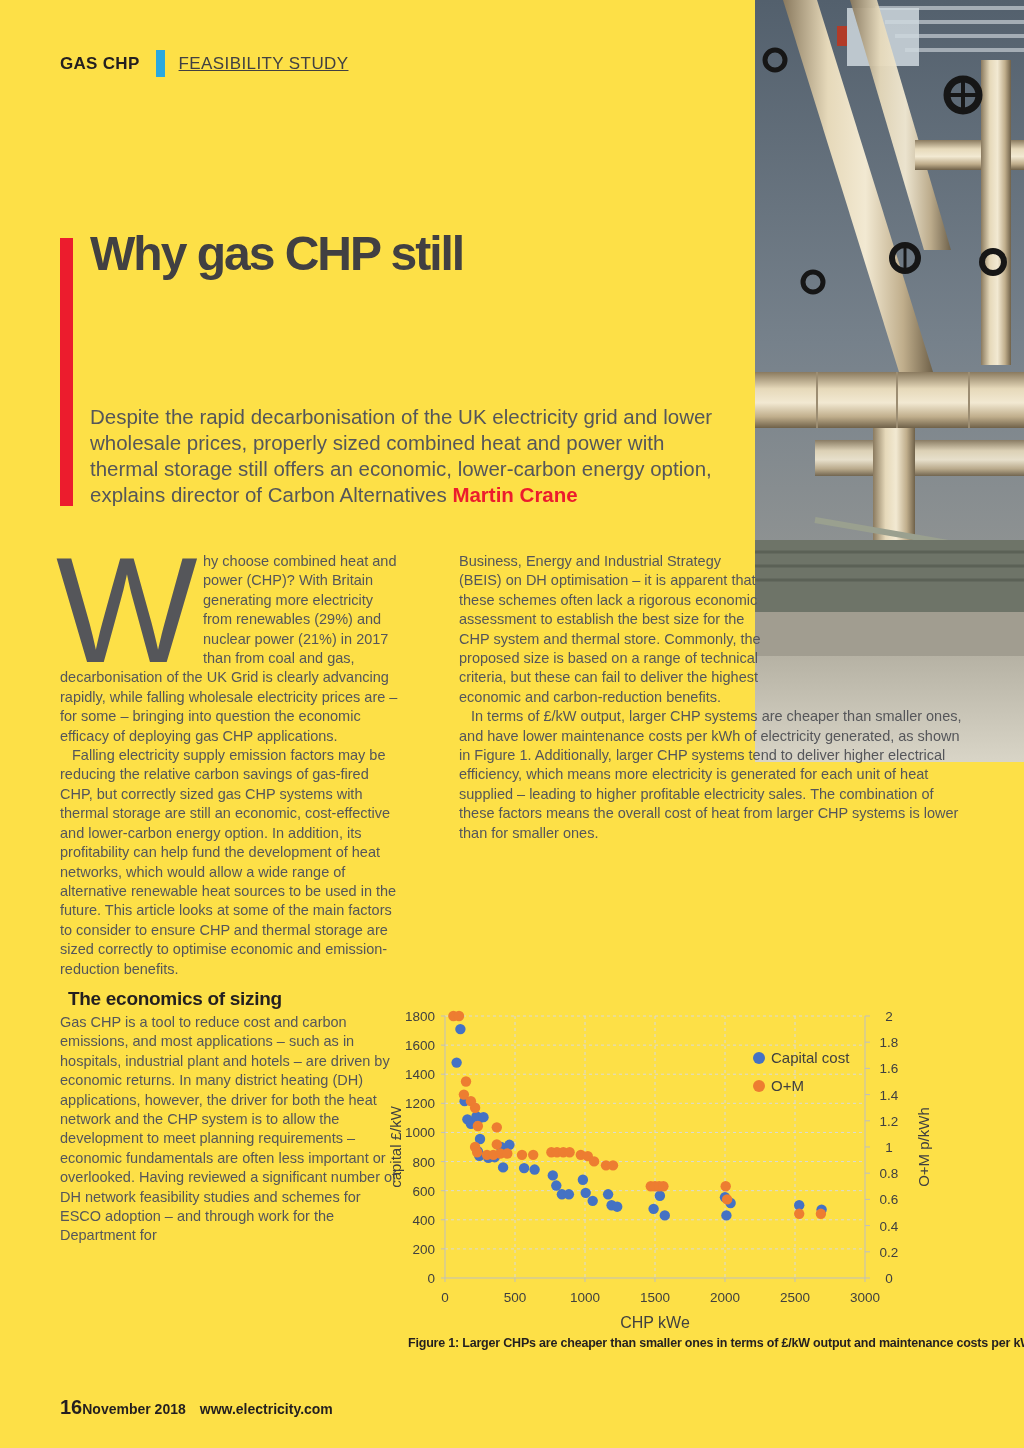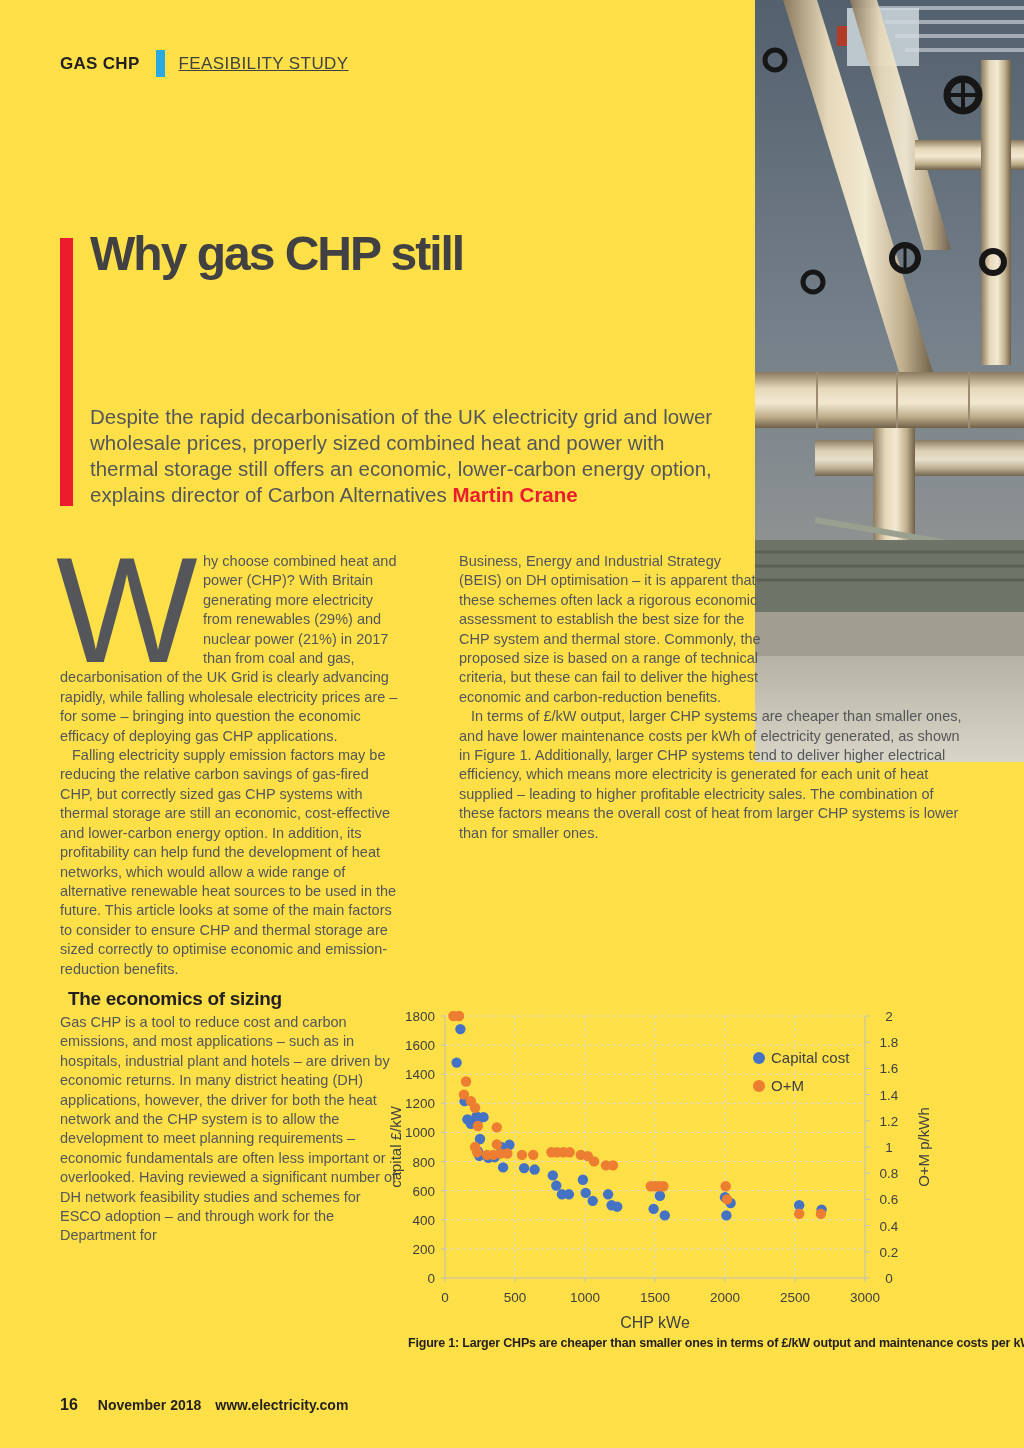--- a/index.html
+++ b/index.html
@@ -39,21 +39,21 @@
 
   
   .chart{position:absolute;left:385px;top:1000px;width:565px;height:340px;}
   .chart svg{font-family:"Liberation Sans",sans-serif;}
 
   .caption{position:absolute;left:408px;top:1336px;margin:0;font-size:12.5px;
            letter-spacing:-.2px;font-weight:bold;color:#231f20;white-space:nowrap;}
 
   
   .footer{position:absolute;left:60px;top:1396px;font-weight:bold;color:#231f20;}
-  .footer .pagenum{font-size:16px;margin-right:20px;}
+  .footer .pagenum{font-size:20px;margin-right:0;}
   .footer .issue{font-size:14px;margin-right:14px;}
   .footer .site{font-size:14px;}
 </style>
 </head>
 <body>
 
 <div class="page">
 
   <div class="kicker">
     <span class="kicker-main">GAS CHP</span>

